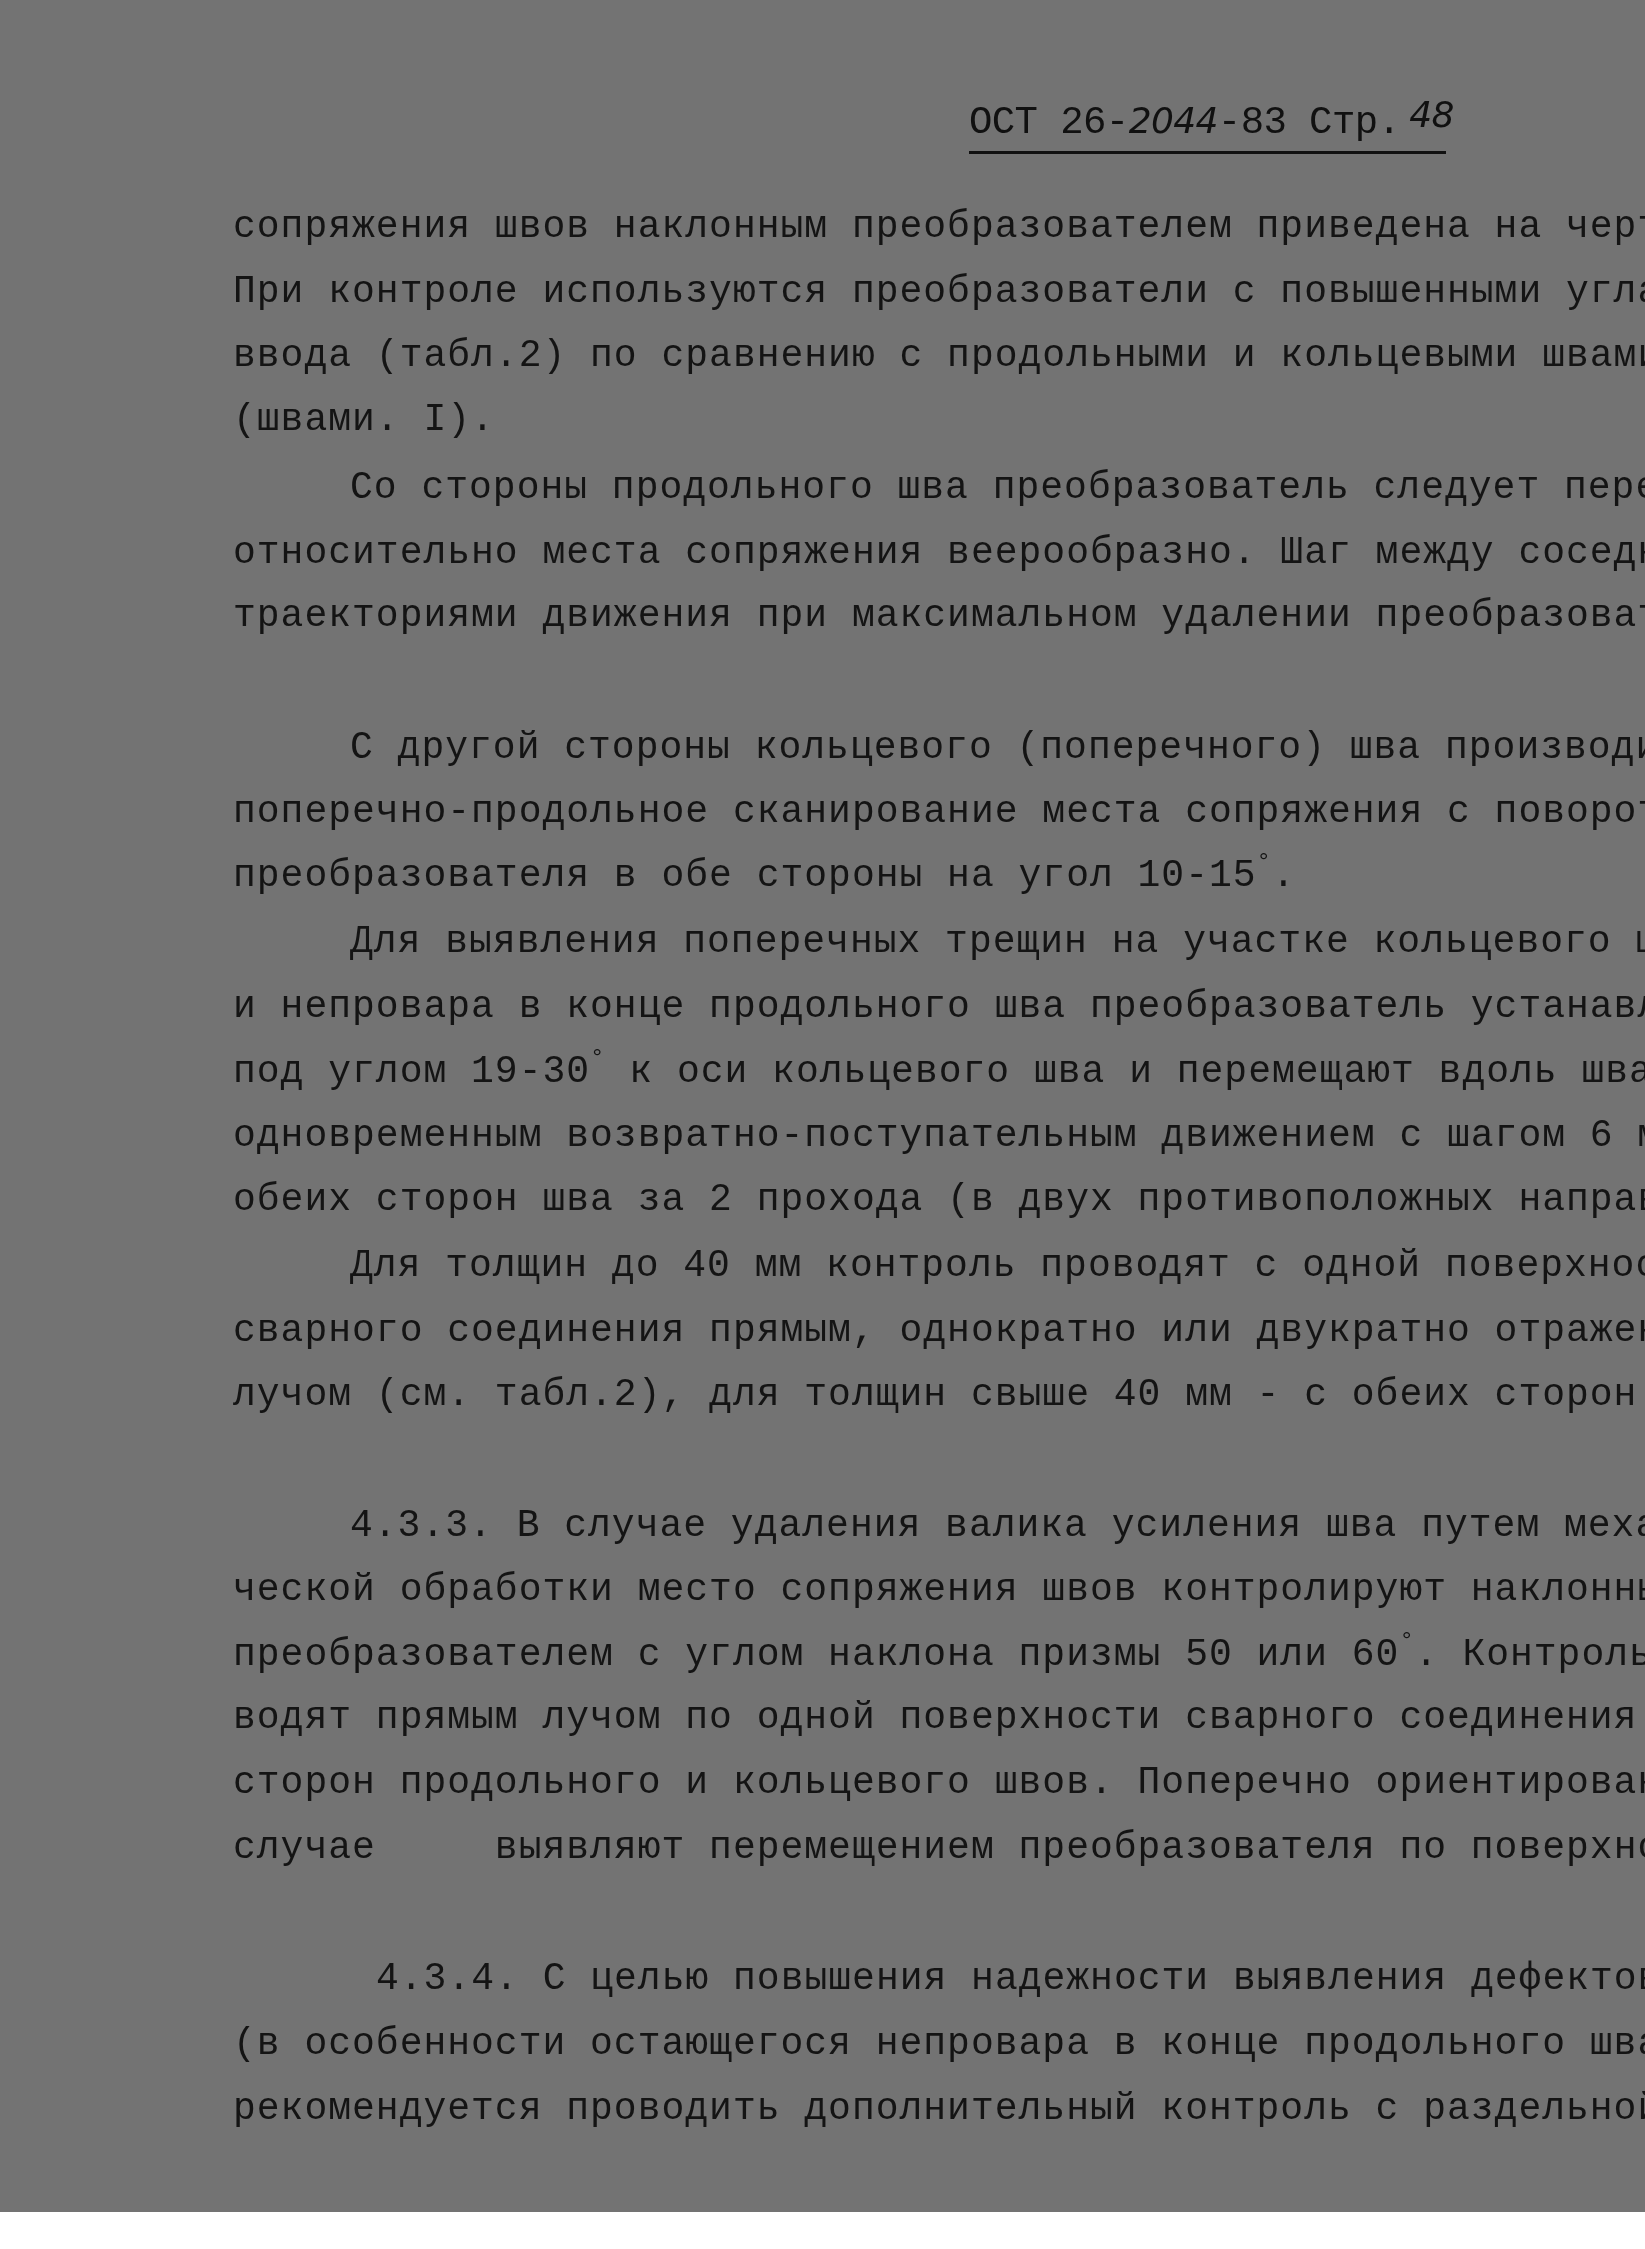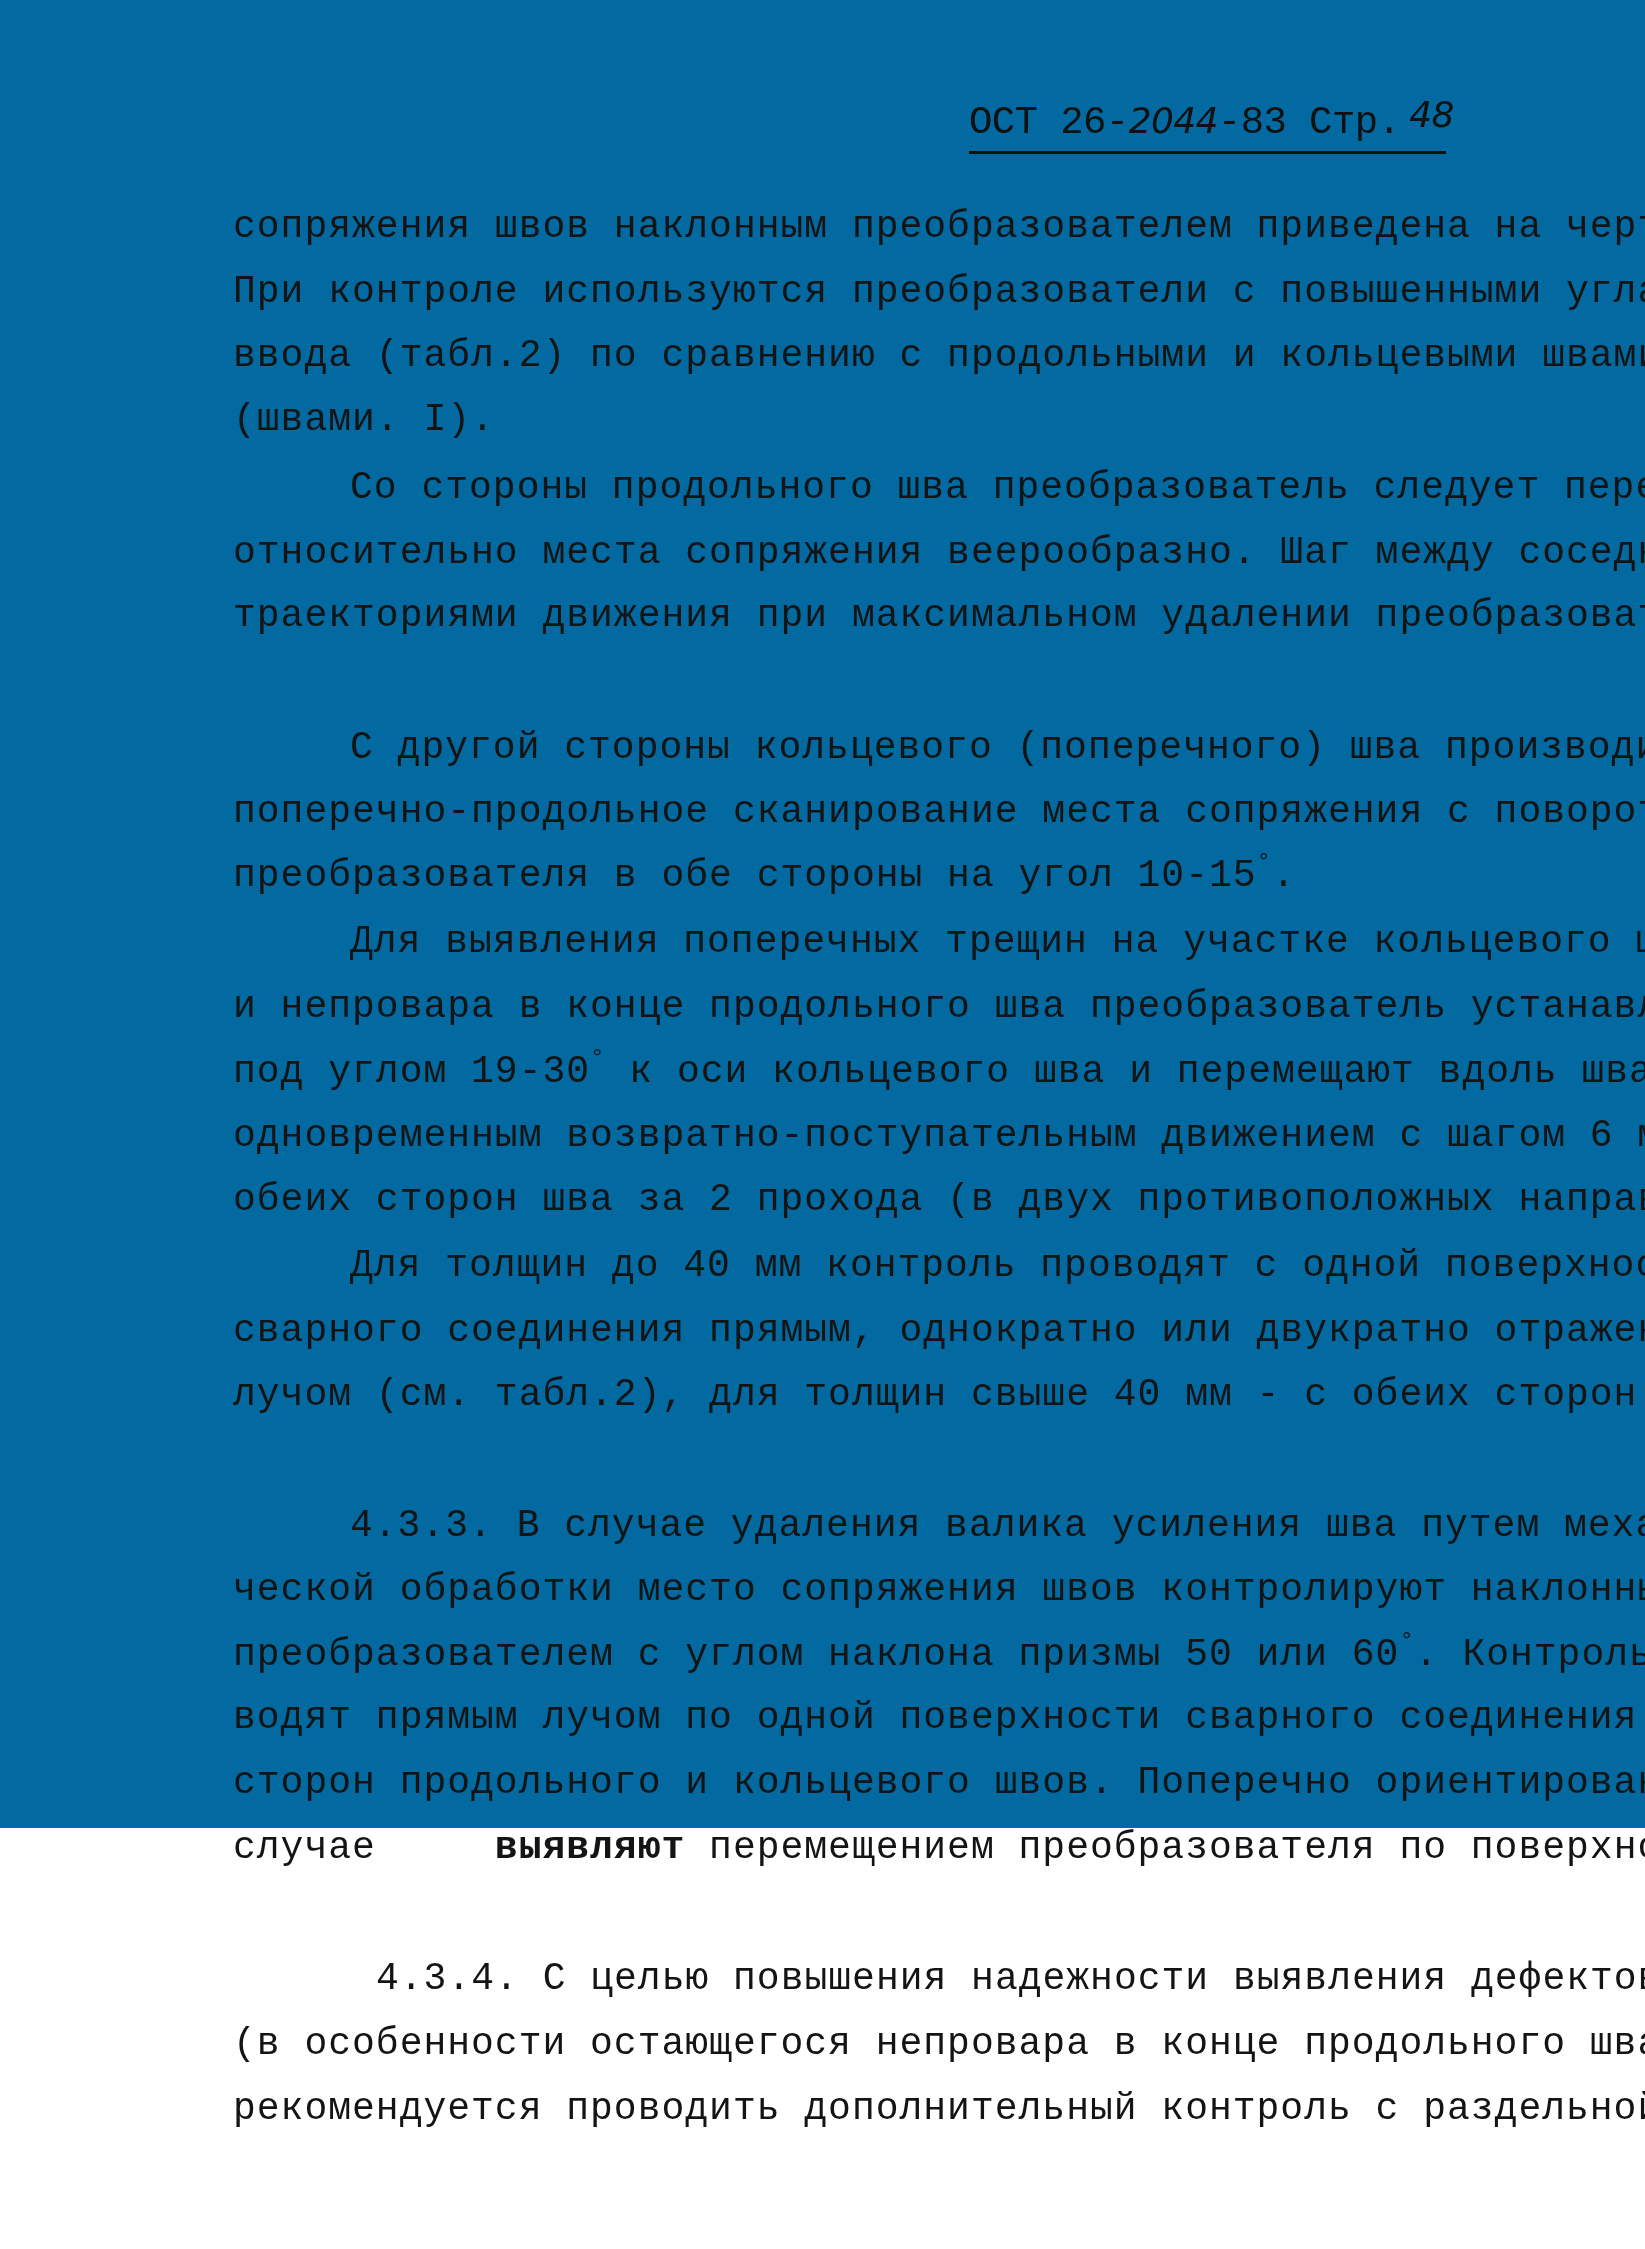--- a/index.html
+++ b/index.html
@@ -1,34 +1,34 @@
 <!DOCTYPE html>
 <html style="font-size:10.2px"><head>
 <meta charset="utf-8">
 <style>
   html, body { margin: 0; padding: 0; background: #ffffff; }
   body { width: 1646px; height: 2250px; position: relative; overflow: hidden; }
-  .page { position: absolute; left: 0; top: 0; width: 1646px; height: 1828px; background: #0369a1; }
+  .page { position: absolute; left: 0; top: 0; width: 1646px; height: 2212px; background: #737373; }
   .header {
     position: absolute; left: 969px; top: 92px; width: 477px;
     font-family: "Liberation Mono", "DejaVu Sans Mono", monospace;
     font-size: 39px; color: #111; letter-spacing: -0.6px; white-space: nowrap;
     border-bottom: 3.2px solid #111; padding-bottom: 5.1px; line-height: 45px;
   }
   .header .hand { font-style: italic; font-family: "DejaVu Sans", sans-serif; font-size: 36px; }
   .header .pg { font-style: italic; font-family: "DejaVu Sans", sans-serif; font-size: 36px; vertical-align: 6.4px; margin-left: 9px; }
   .line {
     position: absolute; left: 233px; white-space: nowrap;
     font-family: "Liberation Mono", "DejaVu Sans Mono", monospace;
     font-size: 38px; color: #141414; letter-spacing: 1px; line-height: 45px;
   }
   .indent { left: 350px; }
   .indent2 { left: 376px; }
   sup { font-size: 24px; vertical-align: 16.6px; line-height: 0; }
-  .bold { font-weight: bold; }
+  .bold { font-weight: normal; }
 </style>
 </head>
 <body>
 
 <div class="page">
 
   <div class="header">
     <span>ОСТ 26-</span><span class="hand">2044</span><span>-83 Стр.</span><span class="pg">48</span>
   </div>
 

